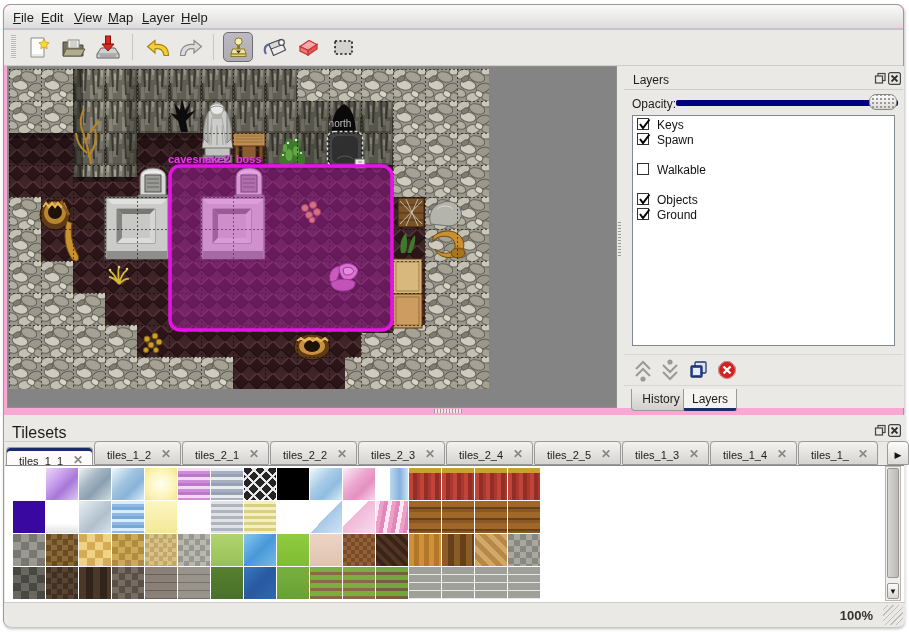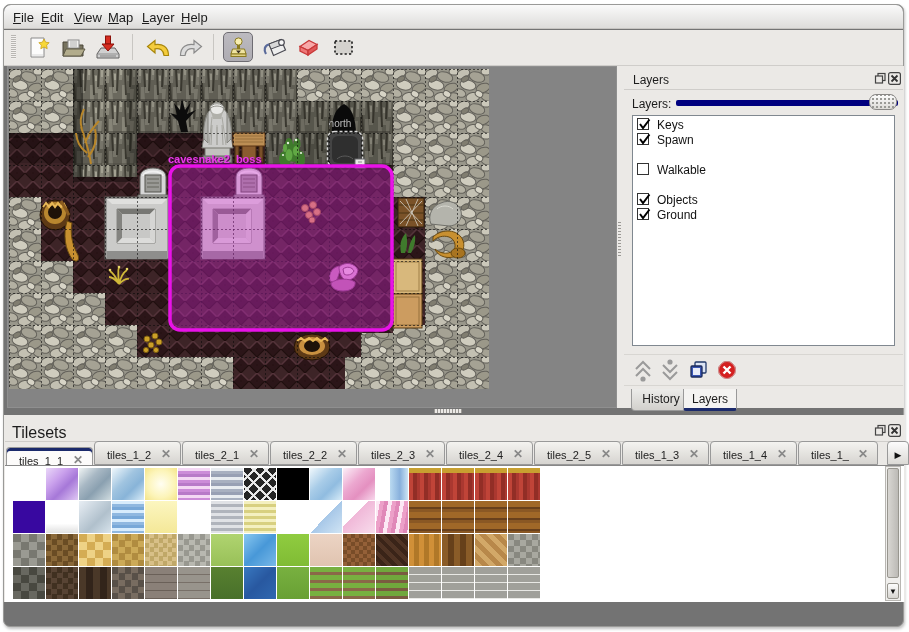--- a/index.html
+++ b/index.html
@@ -1,15 +1,15 @@
 <!DOCTYPE html>
 <html><head><meta charset="utf-8"><style>
 *{margin:0;padding:0;box-sizing:border-box}
 html,body{width:909px;height:632px;background:#fff;font-family:"Liberation Sans",sans-serif;overflow:hidden}
-#win{position:absolute;left:3px;top:4px;width:901px;height:623px;background:#737373;border:1px solid #9a9a98;border-radius:7px;box-shadow:1px 2px 3px rgba(0,0,0,0.25)}
+#win{position:absolute;left:3px;top:4px;width:901px;height:623px;background:#f9a8d4;border:1px solid #9a9a98;border-radius:7px;box-shadow:1px 2px 3px rgba(0,0,0,0.25)}
 
 #menubar{position:absolute;left:0;top:0;width:100%;height:24px;background:linear-gradient(#fafafa,#dddcda);border-bottom:1px solid #c6c4c1;border-radius:7px 7px 0 0;font-size:13px;color:#1c1c1c}
 #menubar span{position:absolute;top:5px}
 #menubar u{text-decoration:underline}
 
 #toolbar{position:absolute;left:0;top:25px;width:100%;height:36px;background:#ebe9e6;border-bottom:1px solid #cfcdca}
 .grip{position:absolute;width:5px;background:repeating-linear-gradient(to bottom,#b8b6b2 0 1px,#f2f0ee 1px 2px)}
 .sep{position:absolute;top:4px;width:1px;height:26px;background:#c8c6c2}
 .tbtn{position:absolute;top:2px;width:30px;height:30px}
 .tbtn.active{background:linear-gradient(#bcbac0,#aeacb2);border:1px solid #6e6c72;border-radius:5px}
@@ -349,21 +349,21 @@
         <b>Layers</b>
         <span class="wicon" style="left:250px"><svg width="13" height="13">
             <rect x="4" y="1.5" width="7" height="7" fill="none" stroke="#444" stroke-width="1.2"></rect>
             <rect x="1.5" y="4" width="7" height="7" fill="#ebe9e6" stroke="#444" stroke-width="1.2"></rect>
           </svg></span>
         <span class="wicon" style="left:264px"><svg width="13" height="13">
             <rect x="0.6" y="0.6" width="11.8" height="11.8" rx="2" fill="none" stroke="#444" stroke-width="1.2"></rect>
             <path d="M3.5,3.5 L9.5,9.5 M9.5,3.5 L3.5,9.5" stroke="#333" stroke-width="1.8"></path>
           </svg></span>
       </div>
-    <div id="opacity">Layers:</div>
+    <div id="opacity">Opacity:</div>
     <div id="slider"></div>
     <div id="shandle"></div>
     <div id="llist">
       <div class="lrow" style="top:16px">
           <span class="cb">
             <svg width="15" height="15">
               <path d="M3,7 L6,11 L12.5,2.5" stroke="#000" stroke-width="2" fill="none"></path>
             </svg>
           </span>
           <span class="ltxt">Spawn</span>
@@ -530,13 +530,17 @@
       <span class="pt" style="left:404px;top:101px;background:repeating-linear-gradient(#a0a09a 0 7px,#e8e8e4 7px 8px),repeating-linear-gradient(90deg,#98989200 0 15px,#e8e8e4 15px 16px)"></span>
       <span class="pt" style="left:437px;top:101px;background:repeating-linear-gradient(#a0a09a 0 7px,#e8e8e4 7px 8px),repeating-linear-gradient(90deg,#98989200 0 15px,#e8e8e4 15px 16px)"></span>
       <span class="pt" style="left:470px;top:101px;background:repeating-linear-gradient(#a0a09a 0 7px,#e8e8e4 7px 8px),repeating-linear-gradient(90deg,#98989200 0 15px,#e8e8e4 15px 16px)"></span>
       <span class="pt" style="left:503px;top:101px;background:repeating-linear-gradient(#a0a09a 0 7px,#e8e8e4 7px 8px),repeating-linear-gradient(90deg,#98989200 0 15px,#e8e8e4 15px 16px)"></span>
       <div id="pscroll">
           <div id="pthumb"></div>
           <div id="pdown">▼</div>
         </div>
     </div>
   </div>
+  <div id="status">
+    <div id="zoom">100%</div>
+    <div id="gripcorner"></div>
+  </div>
 </div>
 
 </body></html>

